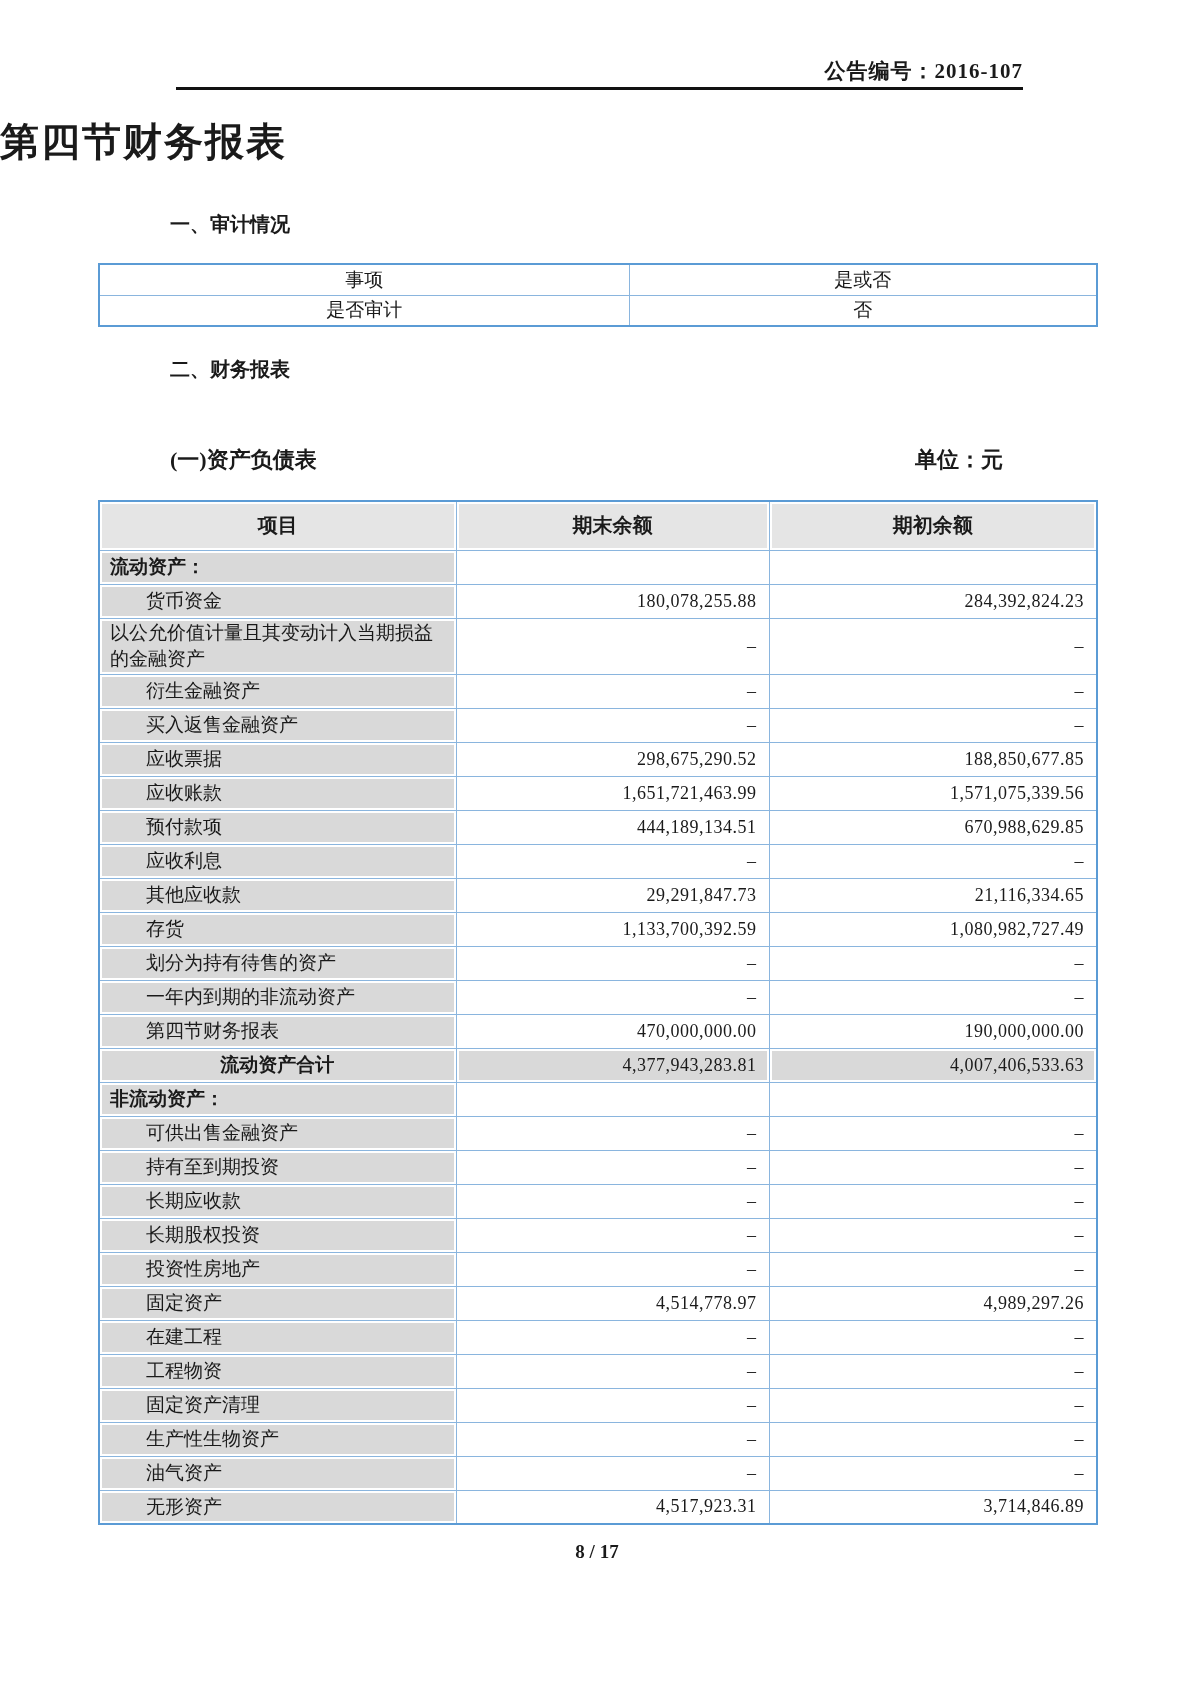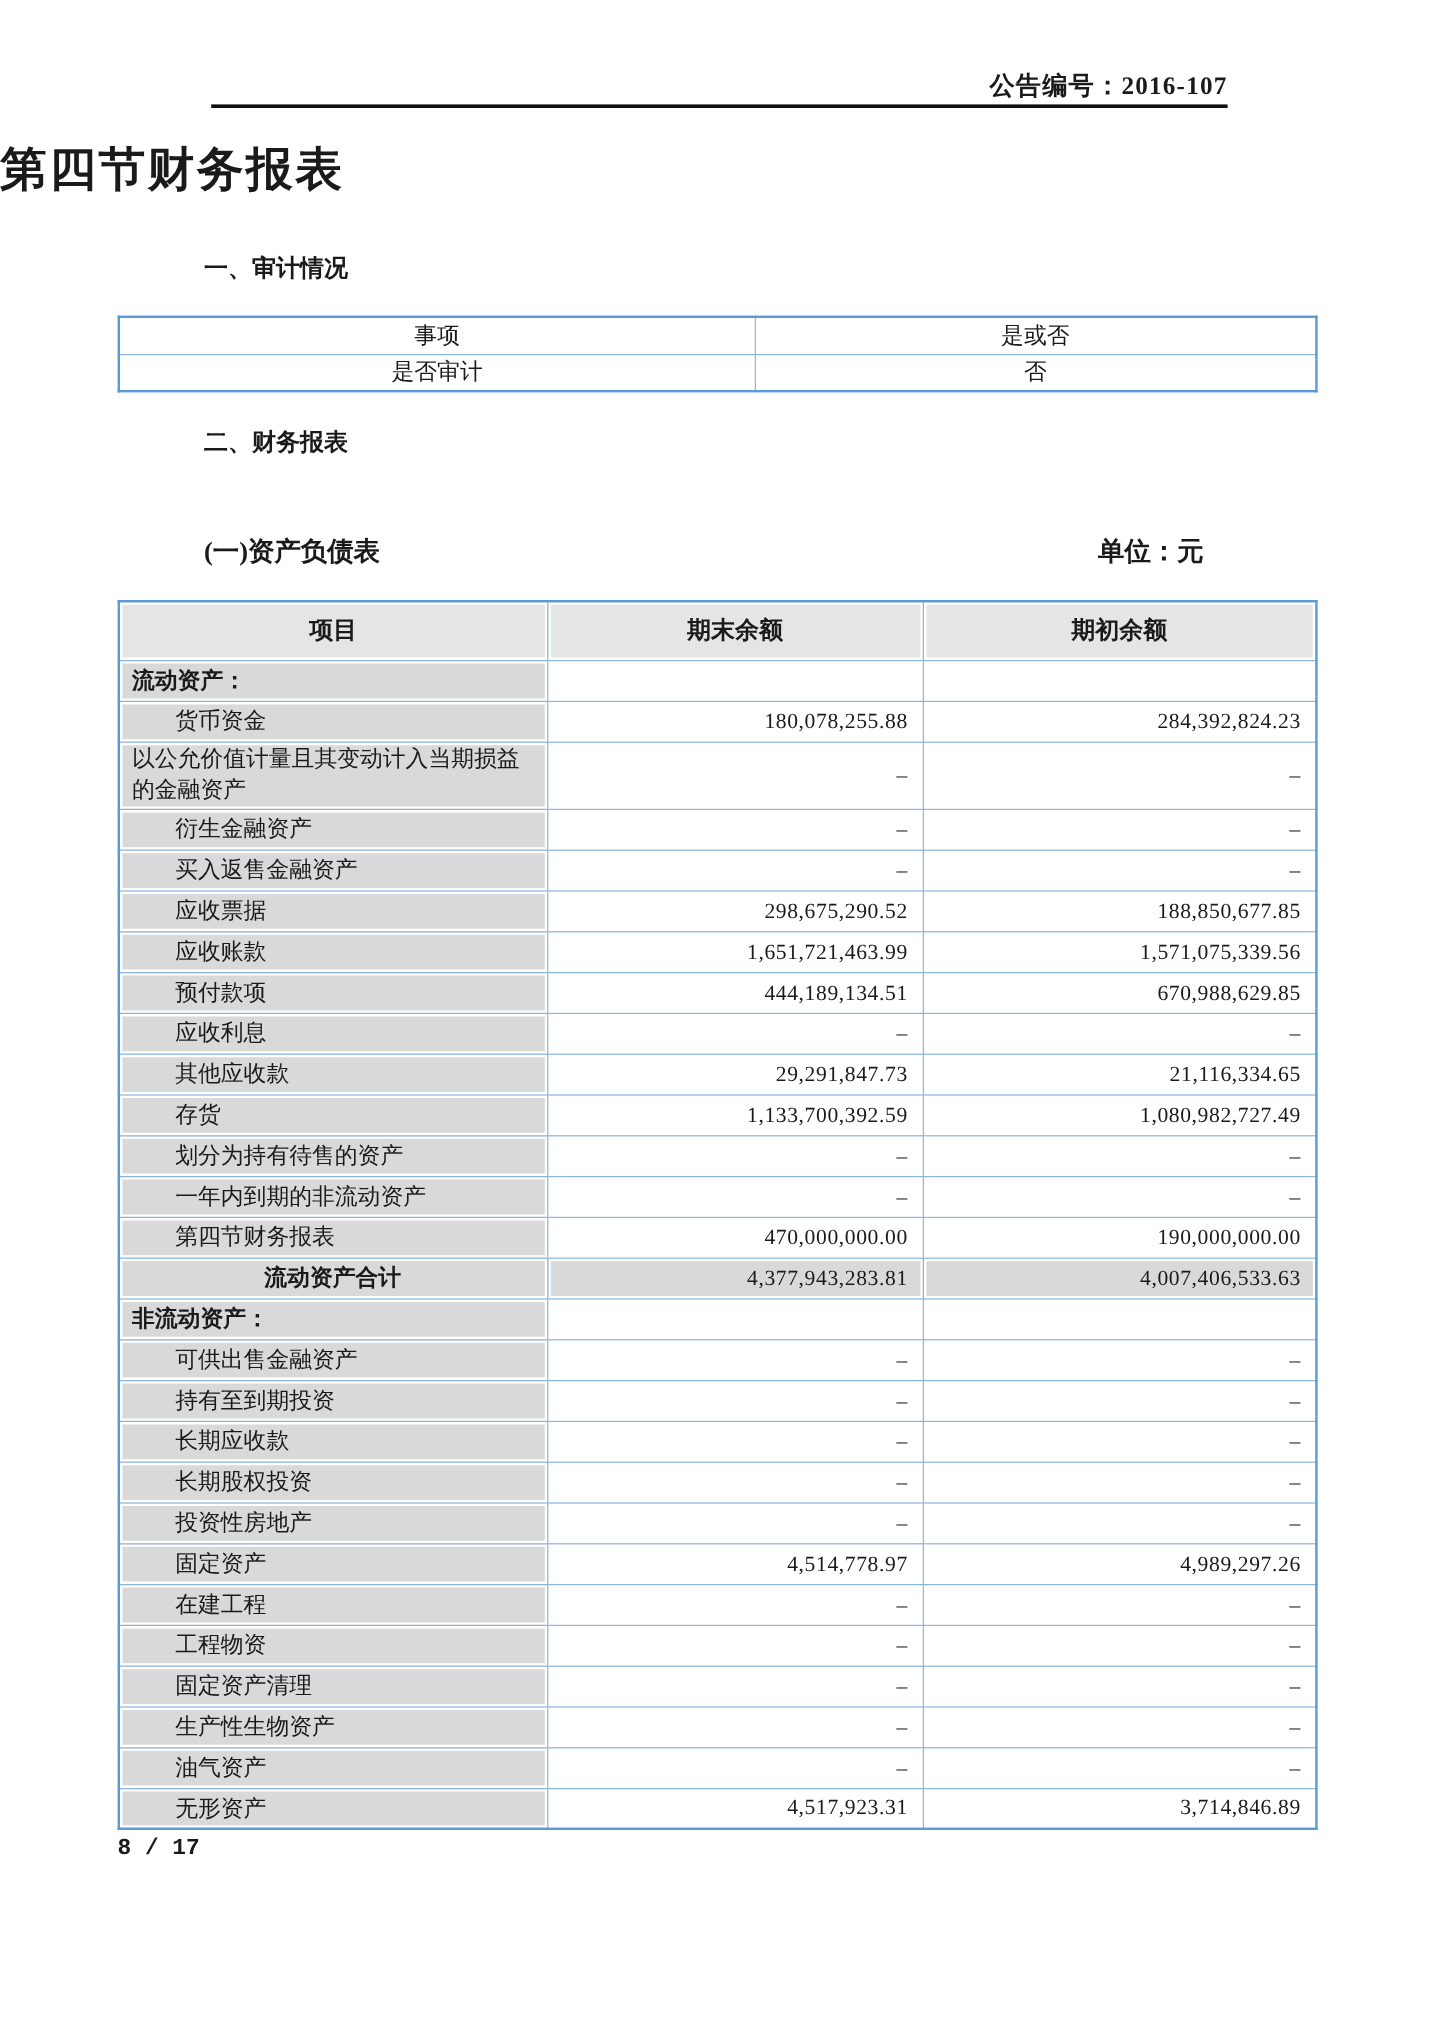--- a/index.html
+++ b/index.html
@@ -105,23 +105,24 @@
     text-align:center;
     font-weight:bold;
   }
   .bs-table .c-val{
     text-align:right;
     padding-right:12px;
     font-size:18px;
     letter-spacing:0.5px;
   }
   .page-footer{
-    margin:4px 0 0 98px;
+    margin:16px 0 0 98px;
     width:998px;
-    font-family:Liberation Mono, monospace;
+    text-align:center;
+    font-family:Liberation Serif, serif;
     font-size:19px;
     font-weight:bold;
   }
 </style>
 </head>
 <body>
 
 <div class="announce">公告编号：2016-107</div>
 <div class="header-rule"></div>
 

